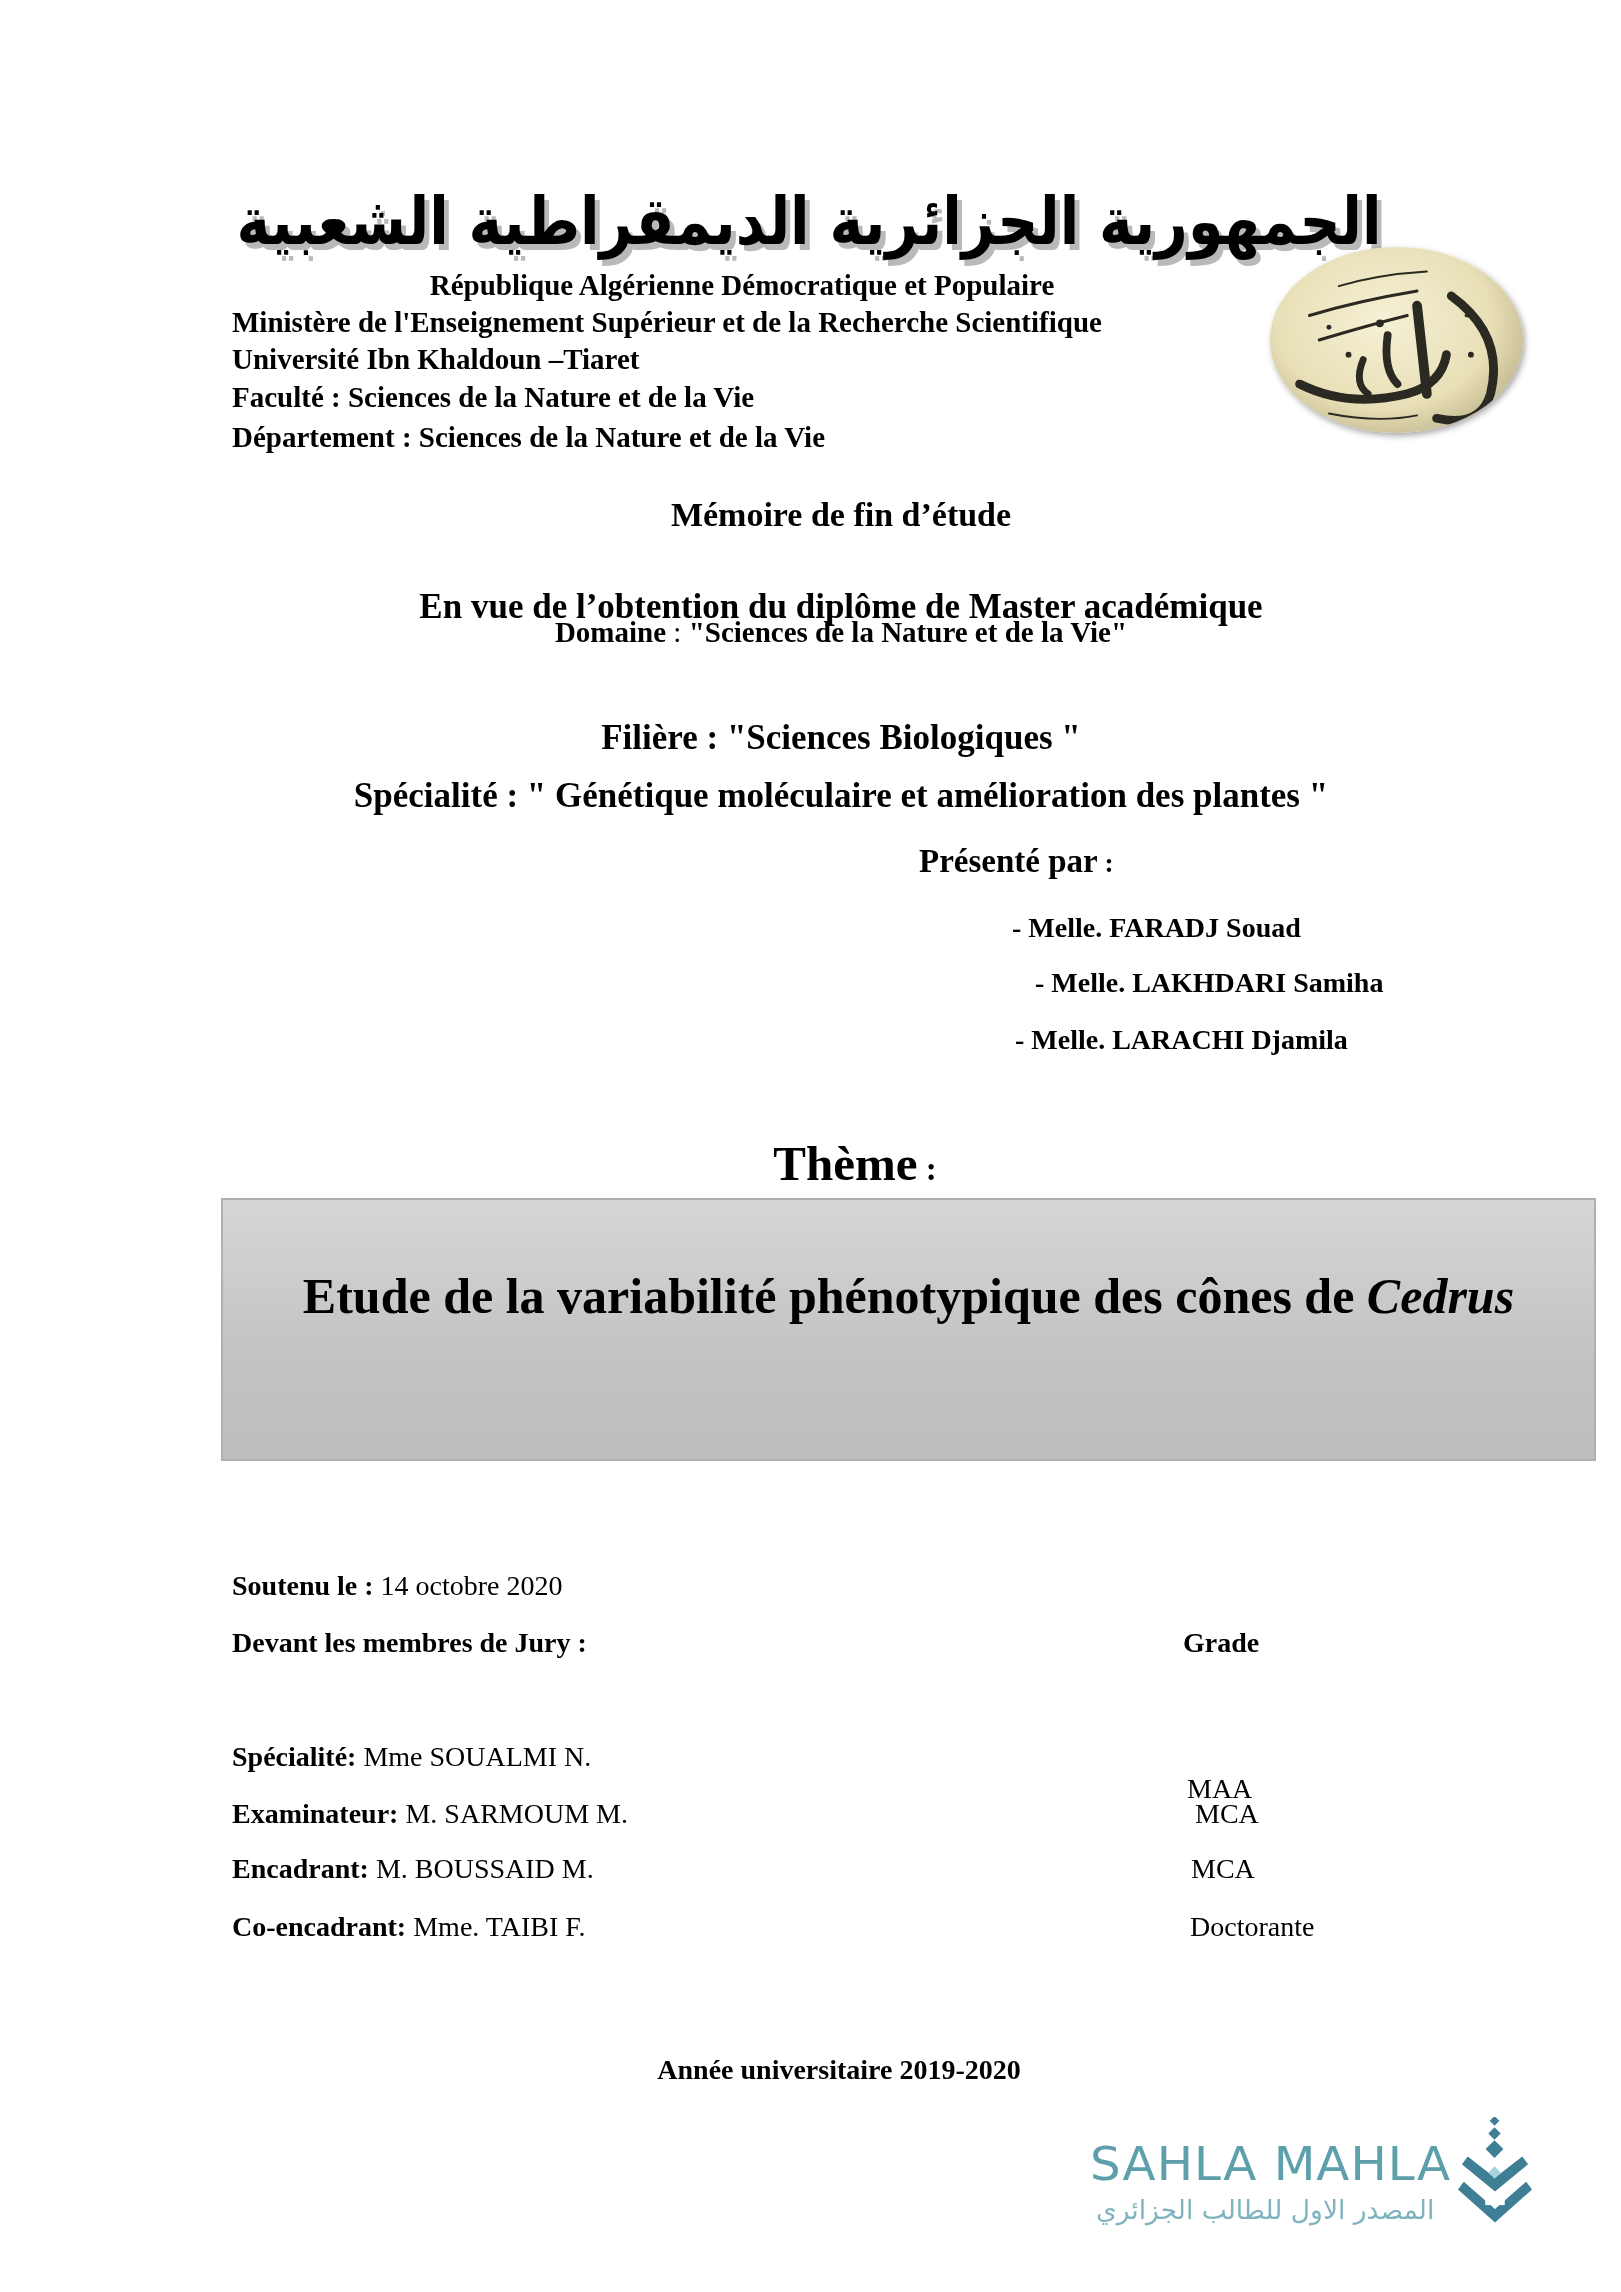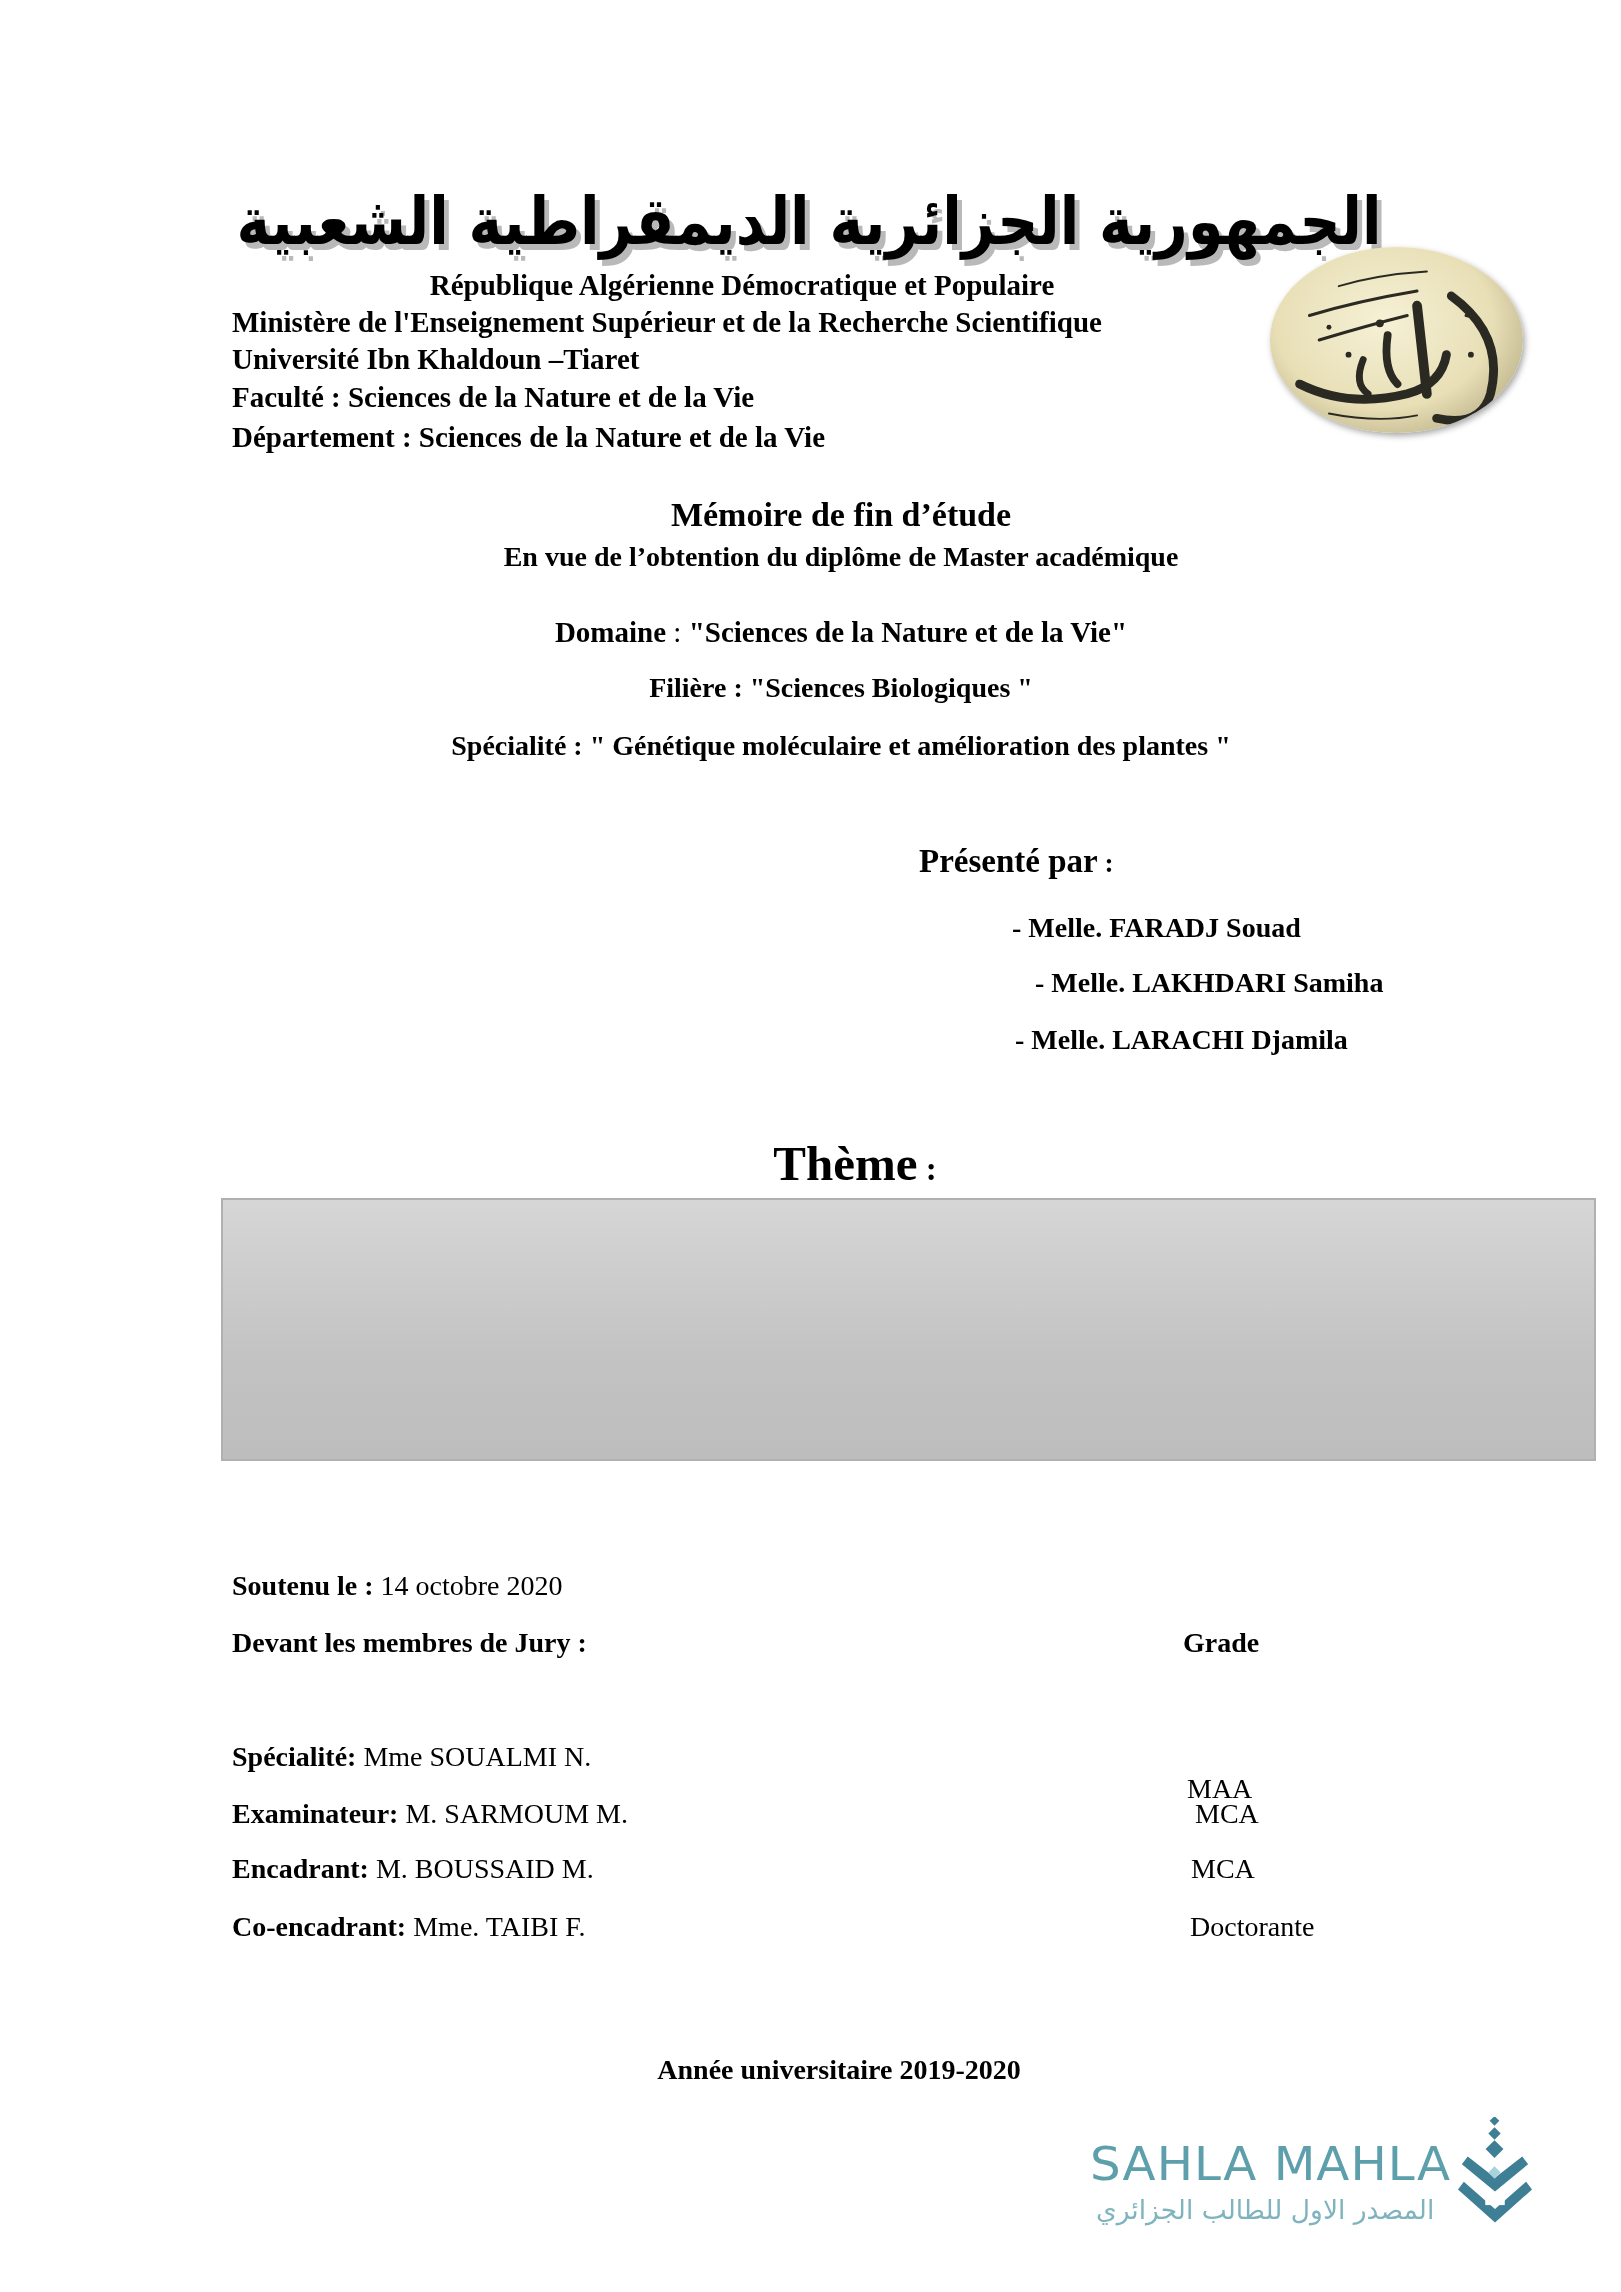--- a/index.html
+++ b/index.html
@@ -15,21 +15,21 @@
     text-shadow: 4.9px 4.9px 0 #b9b9b9; transform:translateX(-50%) scaleY(1.15); }
 
   .hdr { font-size:29px; font-weight:bold; line-height:1; }
 
   
   #seal { left:1270px; top:247px; width:253px; height:186px; border-radius:50%;
     background: radial-gradient(ellipse at 45% 40%, #f6f1d6 0%, #e8dfb6 55%, #b8ad86 85%, #6e6650 100%);
     box-shadow: 2px 2.9px 5.9px rgba(0,0,0,0.35); overflow:hidden; }
   #seal svg { width:100%; height:100%; }
 
-  .mid { font-size:28px; font-weight:bold; }
+  .mid { font-size:35px; font-weight:bold;margin-top:46px; }
 
   .presented { font-size:33px; font-weight:bold; }
   .student { font-size:28px; font-weight:bold; }
 
   #theme-label { font-size:49px; font-weight:bold; }
   #theme-label .colon { font-size:33px; }
 
   #theme-box { left:221px; top:1198px; width:1375px; height:263px;
     background: linear-gradient(to bottom, #d6d6d6 0%, #c3c3c3 60%, #bdbdbd 100%);
     border:2px solid #b0b0b0; box-sizing:border-box; }
@@ -98,20 +98,23 @@
 </div>
 <div class="abs student" style="left:1012px; top:912px;">- Melle. FARADJ Souad</div>
 <div class="abs student" style="left:1035px; top:967px;">- Melle. LAKHDARI Samiha</div>
 <div class="abs student" style="left:1015px; top:1024px;">- Melle. LARACHI Djamila</div>
 
 <div class="abs center" id="theme-label" style="left:855px; top:1135px;">
   <span>Thème</span><span class="colon"> :</span>
 </div>
 
 <div class="abs" id="theme-box">
+  <div class="theme-line" style="top:67px;">
+    <span>Etude de la variabilité phénotypique des cônes de </span><i>Cedrus</i>
+  </div>
 </div>
 
 <div class="abs jury" style="left:232px; top:1570px;">
   <span class="lbl">Soutenu le : </span><span>14 octobre 2020</span>
 </div>
 <div class="abs jury lbl b" style="left:232px; top:1627px;">Devant les membres de Jury :</div>
 <div class="abs grade b" style="left:1183px; top:1627px;">Grade</div>
 
 <div class="abs jury" style="left:232px; top:1741px;">
   <span class="lbl">Spécialité:</span><span> Mme SOUALMI N.</span>

